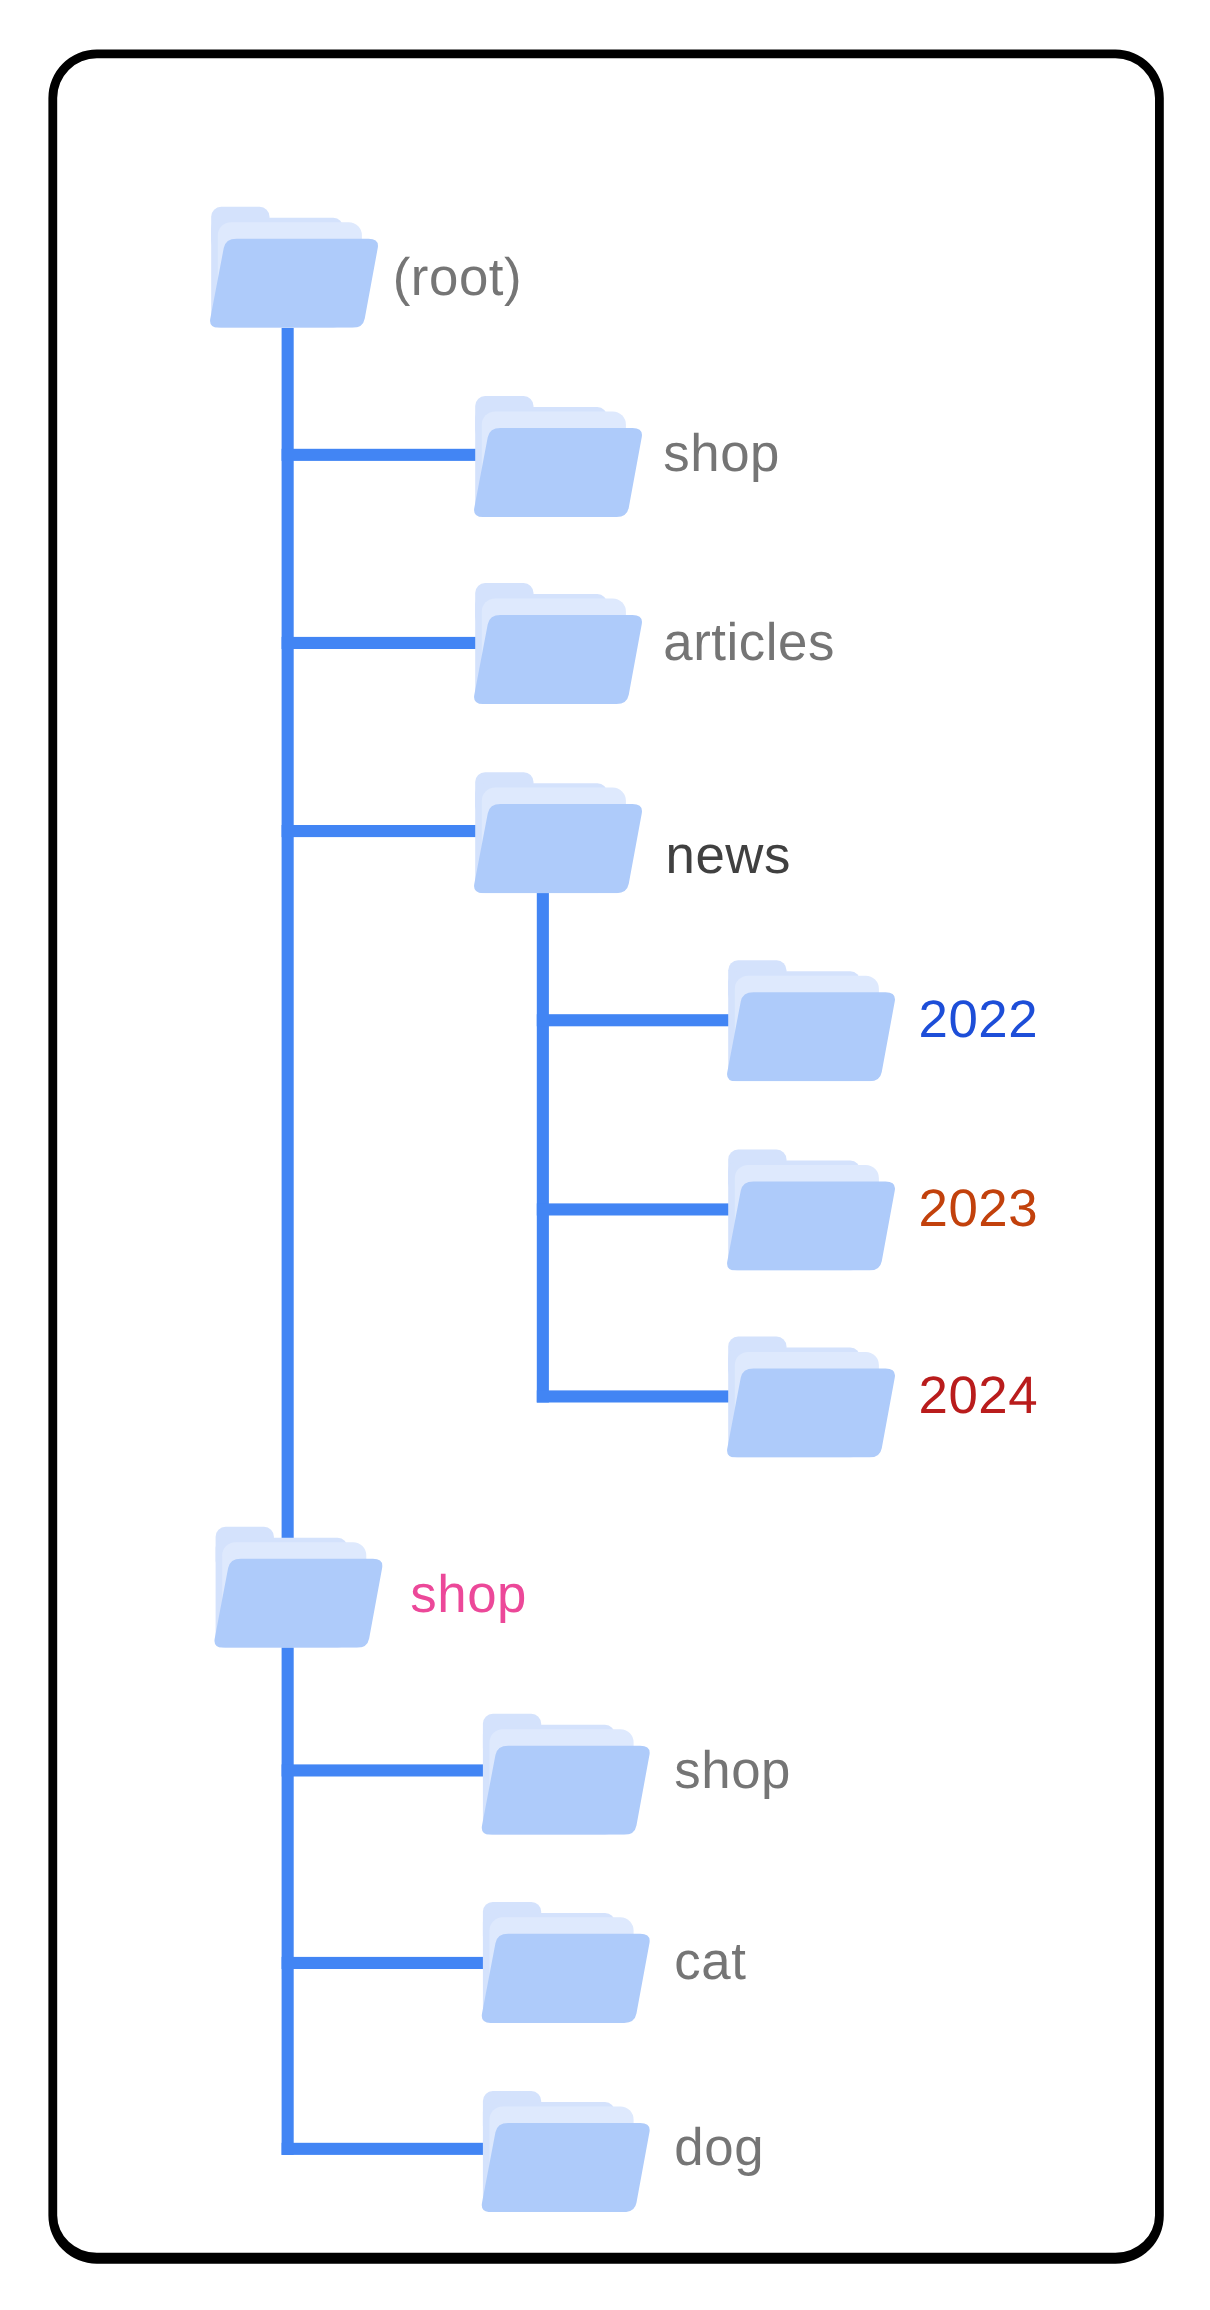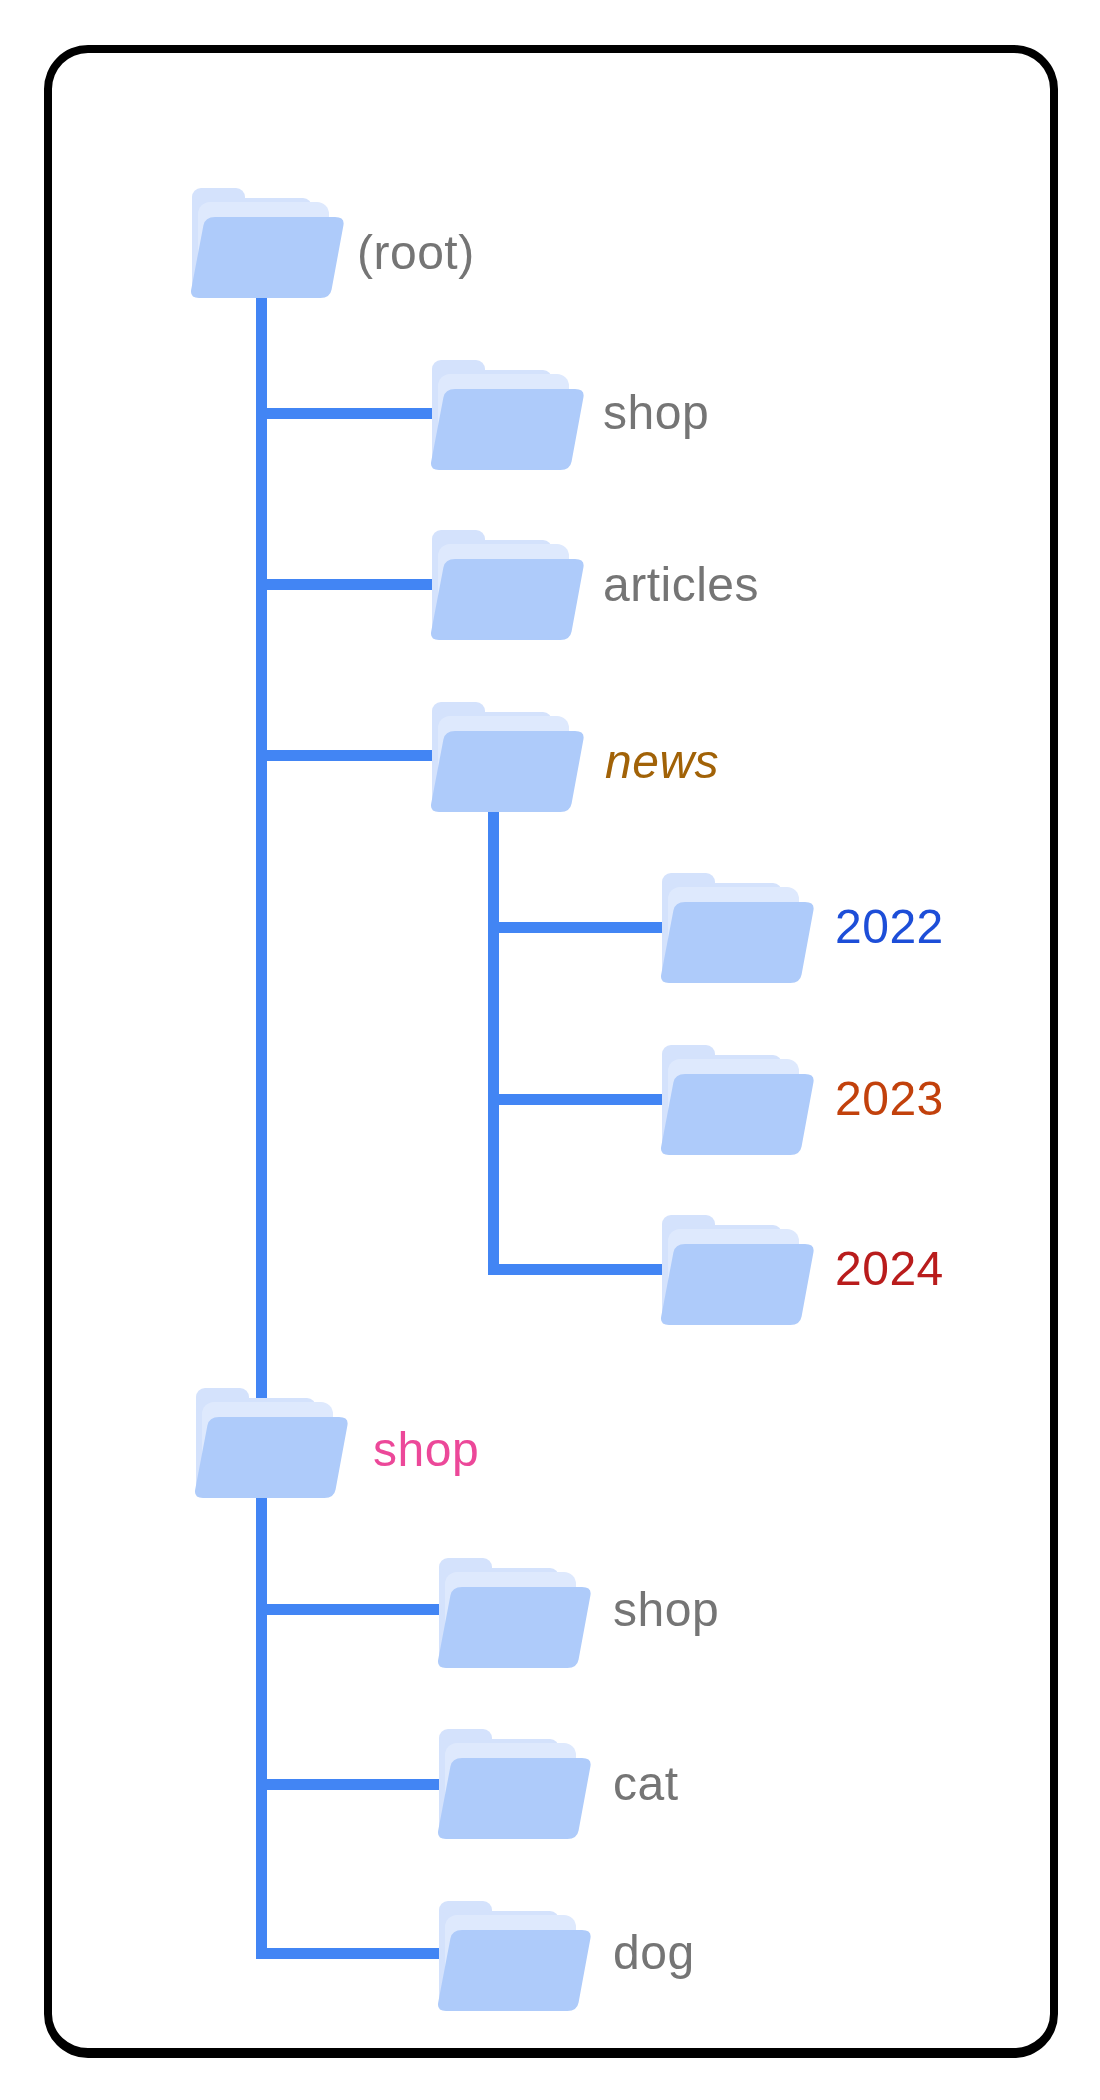--- a/index.html
+++ b/index.html
@@ -92,21 +92,21 @@
   <svg class="folder-icon" viewBox="0 0 160 112" xmlns="http://www.w3.org/2000/svg" style="left: 372px; top: 647px;">
     <rect class="f-back" x="8" y="2" width="53" height="40" rx="9" fill="#D4E2FC"></rect>
     <rect class="f-back" x="8" y="12" width="120" height="100" rx="9" fill="#D4E2FC"></rect>
     <rect class="f-paper" x="14" y="16" width="131" height="76" rx="12" fill="#DEE9FD"></rect>
     <path class="f-front" d="M 31 31
       L 151 31 Q 161 31 159.4 39.5
       L 147.6 103.5 Q 146 112 136.5 112
       L 15 112 Q 5.6 112 7.2 103.5
       L 19.4 39.5 Q 21 31 31 31 Z" fill="#AECBFA"></path>
   </svg>
-  <span class="node-label" style="left: 553px; top: 710px; color: #a16207; font-style: italic;">news</span>
+  <span class="node-label" style="left: 553px; top: 726px; color: #404040;">news</span>
 
   <svg class="folder-icon" viewBox="0 0 160 112" xmlns="http://www.w3.org/2000/svg" style="left: 602px; top: 818px;">
     <rect class="f-back" x="8" y="2" width="53" height="40" rx="9" fill="#D4E2FC"></rect>
     <rect class="f-back" x="8" y="12" width="120" height="100" rx="9" fill="#D4E2FC"></rect>
     <rect class="f-paper" x="14" y="16" width="131" height="76" rx="12" fill="#DEE9FD"></rect>
     <path class="f-front" d="M 31 31
       L 151 31 Q 161 31 159.4 39.5
       L 147.6 103.5 Q 146 112 136.5 112
       L 15 112 Q 5.6 112 7.2 103.5
       L 19.4 39.5 Q 21 31 31 31 Z" fill="#AECBFA"></path>

